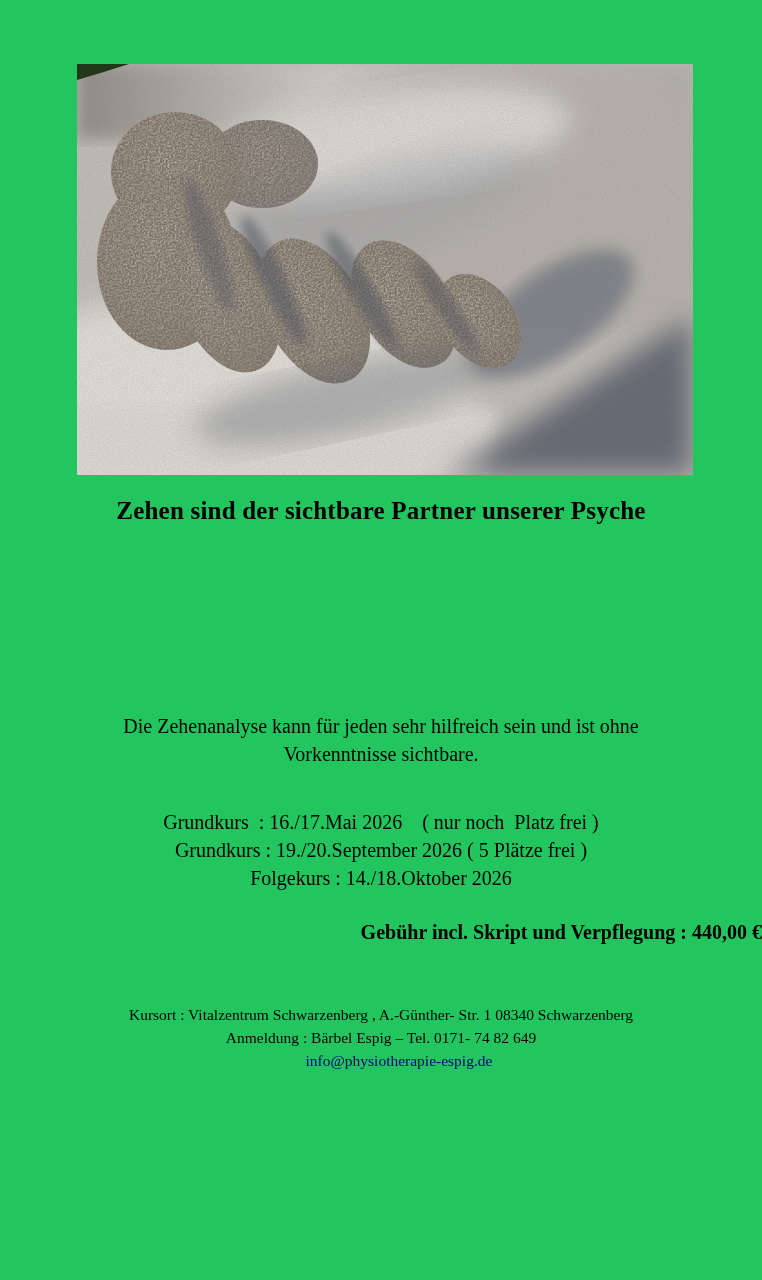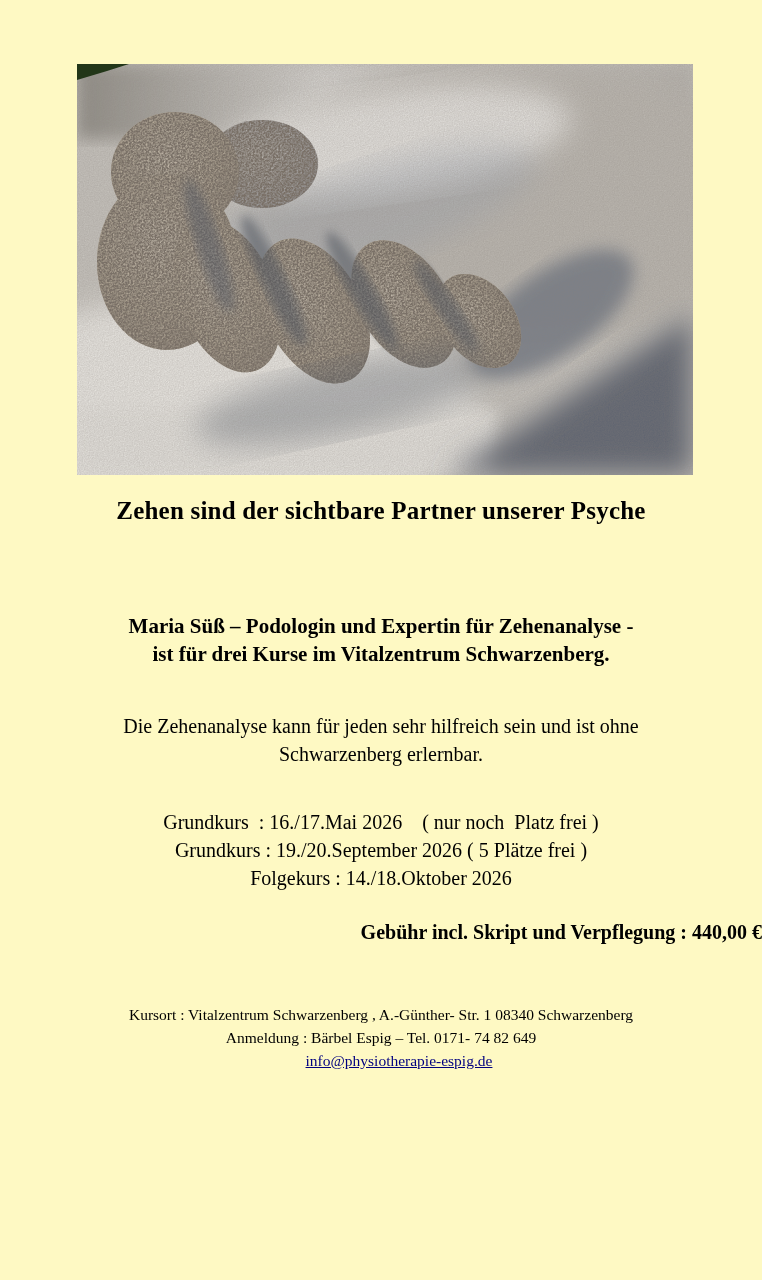--- a/index.html
+++ b/index.html
@@ -4,21 +4,21 @@
 <style>
   html, body {
     margin: 0;
     padding: 0;
     background: #ffffff;
   }
   .page {
     position: relative;
     width: 762px;
     height: 1280px;
-    background: #fef9c3;
+    background: #22c55e;
     font-family: "Liberation Serif", "DejaVu Serif", serif;
     color: #000000;
     overflow: hidden;
   }
   .photo-wrap {
     position: absolute;
     left: 77px;
     top: 64px;
     width: 616px;
     height: 411px;
@@ -79,21 +79,20 @@
     position: absolute;
     top: 1003px;
     left: 0;
     width: 100%;
     text-align: center;
     font-size: 15.5px;
     line-height: 23px;
   }
   .contact a {
     color: #000080;
-    text-decoration: underline;
     cursor: pointer;
     margin-left: 36px;
   }
 </style>
 </head>
 <body>
 
 <div class="page">
 
   <div class="photo-wrap">
@@ -170,28 +169,24 @@
       <ellipse cx="265" cy="335" rx="150" ry="35" fill="#4e5663" opacity="0.35" filter="url(#soft14)" transform="rotate(-12 265 335)"></ellipse>
 
       <rect x="0" y="0" width="616" height="411" fill="#888888" filter="url(#noiseOnly)" opacity="0.3"></rect>
 
       <polygon points="0,0 52,0 30,7 0,16" fill="#223618"></polygon>
     </svg>
   </div>
 
   <div class="title">Zehen sind der sichtbare Partner unserer Psyche</div>
 
-  <div class="intro">
-    <div>Maria Süß – Podologin und Expertin für Zehenanalyse -</div>
-    <div>ist für drei Kurse im Vitalzentrum Schwarzenberg.</div>
-  </div>
 
   <div class="desc">
     <div>Die Zehenanalyse kann für jeden sehr hilfreich sein und ist ohne</div>
-    <div>Schwarzenberg erlernbar.</div>
+    <div>Vorkenntnisse sichtbare.</div>
   </div>
 
   <div class="courses">
     <div>Grundkurs  : 16./17.Mai 2026    ( nur noch  Platz frei )</div>
     <div>Grundkurs : 19./20.September 2026 ( 5 Plätze frei )</div>
     <div>Folgekurs : 14./18.Oktober 2026</div>
   </div>
 
   <div class="fee">Gebühr incl. Skript und Verpflegung : 440,00 €</div>
 

